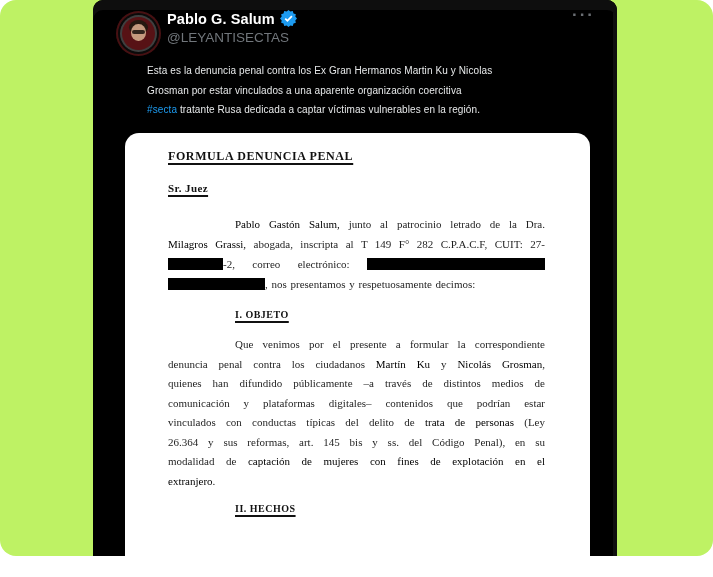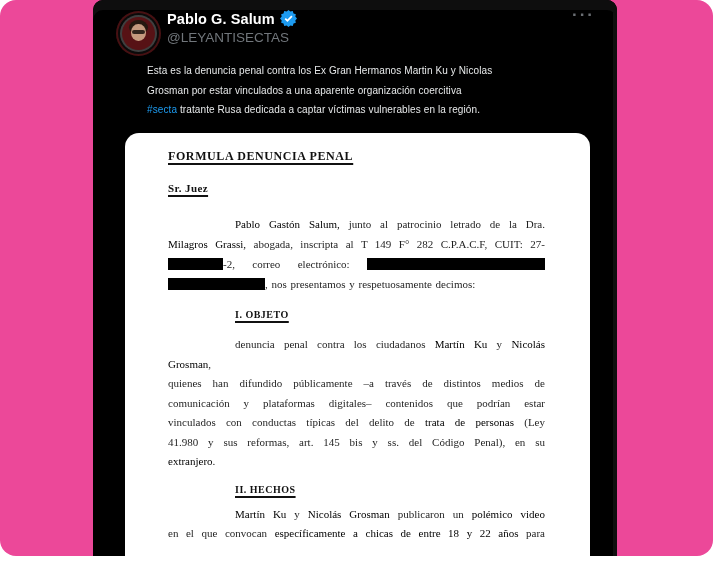--- a/index.html
+++ b/index.html
@@ -1,20 +1,20 @@
 <!DOCTYPE html>
 <html><head>
 <meta charset="utf-8">
 <style>
   html, body { margin: 0; padding: 0; background: #ffffff; }
   .page {
     position: relative;
     width: 713px;
     height: 556px;
-    background: #ec4899;
+    background: #bef264;
     overflow: hidden;
     font-family: "Liberation Sans", sans-serif;
     border-radius: 16px;
   }
   
   .tweet-card {
     position: absolute;
     left: 93px; top: 0;
     width: 524px; height: 577px;
     background: #000000;
@@ -149,30 +149,28 @@
       <div class="para p1">
           <div class="jline"><b>Pablo Gastón Salum,</b><span> junto al patrocinio letrado de la Dra.</span></div>
           <div class="jline"><b>Milagros Grassi,</b><span> abogada, inscripta al T 149 F° 282 C.P.A.C.F, CUIT: 27-</span></div>
           <div class="jline"><span class="redact" style="width: 55px;"></span><span>-2, correo electrónico: </span><span class="redact" style="width: 178px;"></span></div>
           <div class="jline"><span class="redact" style="width: 97px;"></span><span>, nos presentamos y respetuosamente decimos:</span></div>
         </div>
 
       <div class="doc-heading h-objeto">I. OBJETO</div>
 
       <div class="para p2">
+          <div class="jline"><span>Que venimos por el presente a formular la correspondiente</span></div>
           <div class="jline"><span>denuncia penal contra los ciudadanos </span><b>Martín Ku</b><span> y </span><b>Nicolás Grosman</b><span>,</span></div>
           <div class="jline"><span>quienes han difundido públicamente –a través de distintos medios de</span></div>
           <div class="jline"><span>comunicación y plataformas digitales– contenidos que podrían estar</span></div>
           <div class="jline"><span>vinculados con conductas típicas del delito de </span><b>trata de personas</b><span> (Ley</span></div>
-          <div class="jline"><span>41.980 y sus reformas, art. 145 bis y ss. del Código Penal), en su</span></div>
+          <div class="jline"><span>26.364 y sus reformas, art. 145 bis y ss. del Código Penal), en su</span></div>
+          <div class="jline"><span>modalidad de </span><b>captación de mujeres con fines de explotación en el</b></div>
           <div class="jline"><b>extranjero</b><span>.</span></div>
         </div>
 
       <div class="doc-heading h-hechos">II. HECHOS</div>
 
-      <div class="para p3 justify-all">
-          <div class="jline"><b>Martín Ku</b><span> y </span><b>Nicolás Grosman</b><span> publicaron un </span><b>polémico video</b></div>
-          <div class="jline"><span>en el que convocan </span><b>específicamente a chicas de entre 18 y 22 años</b><span> para</span></div>
-        </div>
     </div>
 
   </div>
 </div>
 
 </body></html>

